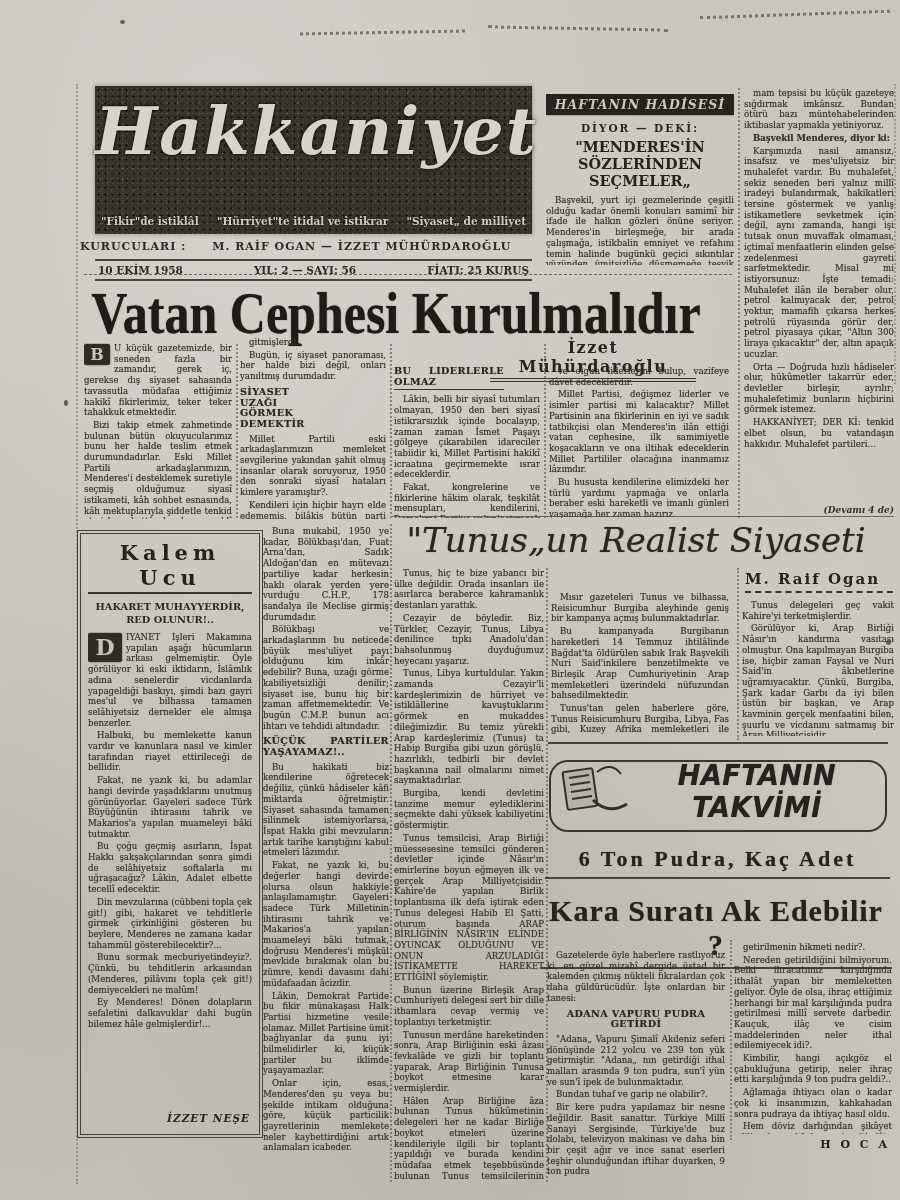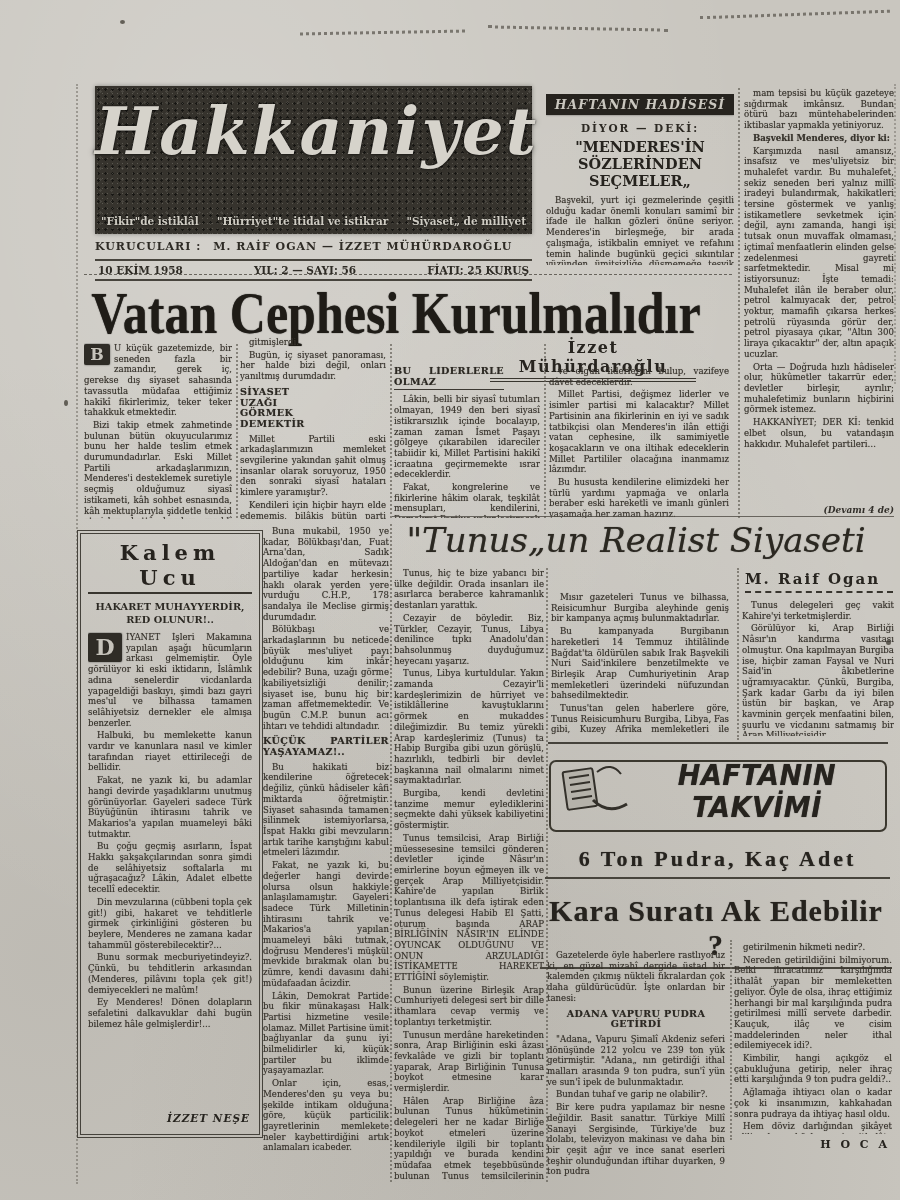--- a/index.html
+++ b/index.html
@@ -32,21 +32,21 @@
       radial-gradient(rgba(0,0,0,0.55) 22%, transparent 23%),
       radial-gradient(rgba(150,146,138,0.20) 15%, transparent 16%);
     background-size:5px 5px,7px 7px,11px 11px;
     box-shadow:0 0 4px rgba(0,0,0,0.35);}
   .mast-title{position:absolute;left:0;right:0;top:6px;text-align:center;
     font-family:"DejaVu Serif",serif;font-style:italic;font-weight:bold;font-size:66px;
     color:#d6d3cb;letter-spacing:2px;text-shadow:0 0 2px rgba(0,0,0,0.8),0 0 6px rgba(0,0,0,0.4);}
   .mast-slogan{position:absolute;left:6px;right:6px;bottom:7px;display:flex;
     justify-content:space-between;font-size:10.5px;font-weight:bold;color:#cfccc3;
     text-shadow:0 0 2px rgba(0,0,0,0.8);}
-  .founders{left:95px;top:240px;width:437px;display:flex;gap:12px;
+  .founders{left:80px;top:240px;width:437px;display:flex;gap:26px;
     font-size:11px;font-weight:bold;letter-spacing:1px;color:#2e2b25;}
   .daterow{left:95px;top:259px;width:437px;border-top:2px solid #47443d;
     border-bottom:2px solid #47443d;padding:3px 3px;display:flex;
     justify-content:space-between;font-size:10.5px;font-weight:bold;color:#2e2b25;
     box-sizing:border-box;}
 
   
   .weekwrap{left:546px;top:94px;width:188px;height:176px;overflow:hidden;}
   .weeklabel{background:#26231e;color:#cac7bf;font-weight:bold;font-style:italic;
     font-size:12.5px;text-align:center;letter-spacing:1px;padding:3px 0;
@@ -80,21 +80,21 @@
   
   .tunushead{left:398px;top:520px;width:476px;white-space:nowrap;text-align:center;
     font-style:italic;font-size:34px;color:#2b2821;font-family:"DejaVu Serif",serif;
     text-shadow:0 0 1px rgba(0,0,0,0.5);}
   .byline2{left:745px;top:570px;width:148px;text-align:left;font-weight:bold;
     font-size:15px;letter-spacing:2px;color:#27241f;border-bottom:2px dashed #38352e;
     padding-bottom:3px;}
 
   
   .takvimbox{left:549px;top:760px;width:338px;height:72px;border:2.5px solid #3b382f;
-    border-radius:7px;box-sizing:border-box;display:flex;align-items:center;
+    border-radius:19px;box-sizing:border-box;display:flex;align-items:center;
     padding:2px 10px 12px 6px;gap:4px;}
   .takvimtitle{flex:1;text-align:center;font-family:"DejaVu Sans",sans-serif;
     font-weight:bold;font-style:italic;font-size:27px;letter-spacing:0.5px;color:#26231e;
     transform:scale(1,1.05);text-shadow:0 0 1px rgba(0,0,0,0.6);}
   .pudrah{font-family:"Liberation Serif",serif;font-weight:bold;text-align:center;
     color:#26231e;border-bottom:2px solid #47443c;padding-bottom:5px;
     text-shadow:0 0 1px rgba(0,0,0,0.5);}
 </style>
 </head>
 <body>
@@ -157,21 +157,21 @@
   </div>
   <div class="abs bodytxt" style="left:240px;top:337px;width:146px;height:182px;">
     <p>gitmişlerdi.</p>
     <p>Bugün, iç siyaset panoraması, her halde bizi değil, onları yanıltmış durumdadır.</p>
     <div class="sub" style="width:90px;">SİYASET UZAĞI GÖRMEK DEMEKTİR</div>
     <p>Millet Partili eski arkadaşlarımızın memleket sevgilerine yakından şahit olmuş insanlar olarak soruyoruz, 1950 den sonraki siyasî hataları kimlere yaramıştır?.</p>
     <p>Kendileri için hiçbir hayrı elde edememiş, bilâkis bütün parti didinmeleri İsmet'inin iade-i itibarı yolunda harcedilmiştir. Neticede parti, bir Kırşehir, bir Bölükbaşı Partisi olmaktan ileri gidememiştir.</p>
   </div>
   <div class="abs bodytxt" style="left:394px;top:366px;width:146px;height:152px;">
     <div class="sub" style="width:110px;border-bottom:1px solid #3c3832;padding-bottom:2px;margin-top:0 !important;">BU LİDERLERLE OLMAZ</div>
-    <p>Lâkin, belli bir siyasî tutumları olmayan, 1949 den beri siyasî istikrarsızlık içinde bocalayıp, zaman zaman İsmet Paşayı gölgeye çıkarabilen idareciler tabiidir ki, Millet Partisini hakikî icraatına geçirmemekte ısrar edeceklerdir.</p>
+    <p>Lâkin, belli bir siyasî tutumları olmayan, 1950 den beri siyasî istikrarsızlık içinde bocalayıp, zaman zaman İsmet Paşayı gölgeye çıkarabilen idareciler tabiidir ki, Millet Partisini hakikî icraatına geçirmemekte ısrar edeceklerdir.</p>
     <p>Fakat, kongrelerine ve fikirlerine hâkim olarak, teşkilât mensupları, kendilerini, Demokrat Partiye yakınlaştıracak ve istismarcılardan kurtaracak yeni</p>
   </div>
   <div class="abs bodytxt" style="left:549px;top:366px;width:180px;height:152px;">
     <p>ve olgun liderlerini bulup, vazifeye dâvet edeceklerdir.</p>
     <p>Millet Partisi, değişmez liderler ve isimler partisi mi kalacaktır? Millet Partisinin ana fikirlerinin en iyi ve sadık tatbikçisi olan Menderes'in ilân ettiği vatan cephesine, ilk samimiyetle koşacakların ve ona iltihak edeceklerin Millet Partililer olacağına inanmamız lâzımdır.</p>
     <p>Bu hususta kendilerine elimizdeki her türlü yardımı yapmağa ve onlarla beraber eski hareketli ve imanlı günleri yaşamağa her zaman hazırız.</p>
   </div>
 
   <div class="abs vrule" style="left:236px;top:344px;height:174px;"></div>
   <div class="abs vrule" style="left:390px;top:344px;height:174px;"></div>

